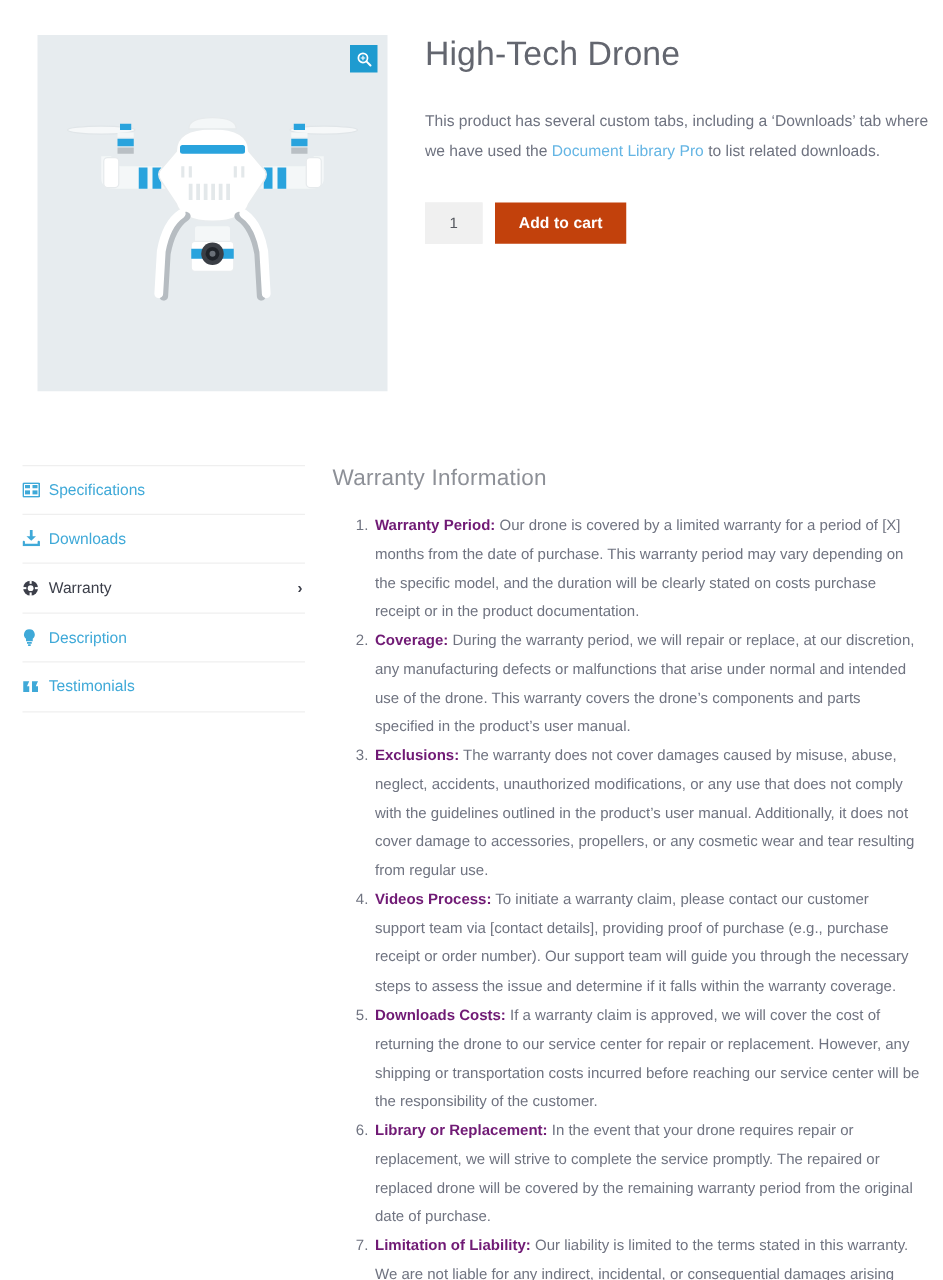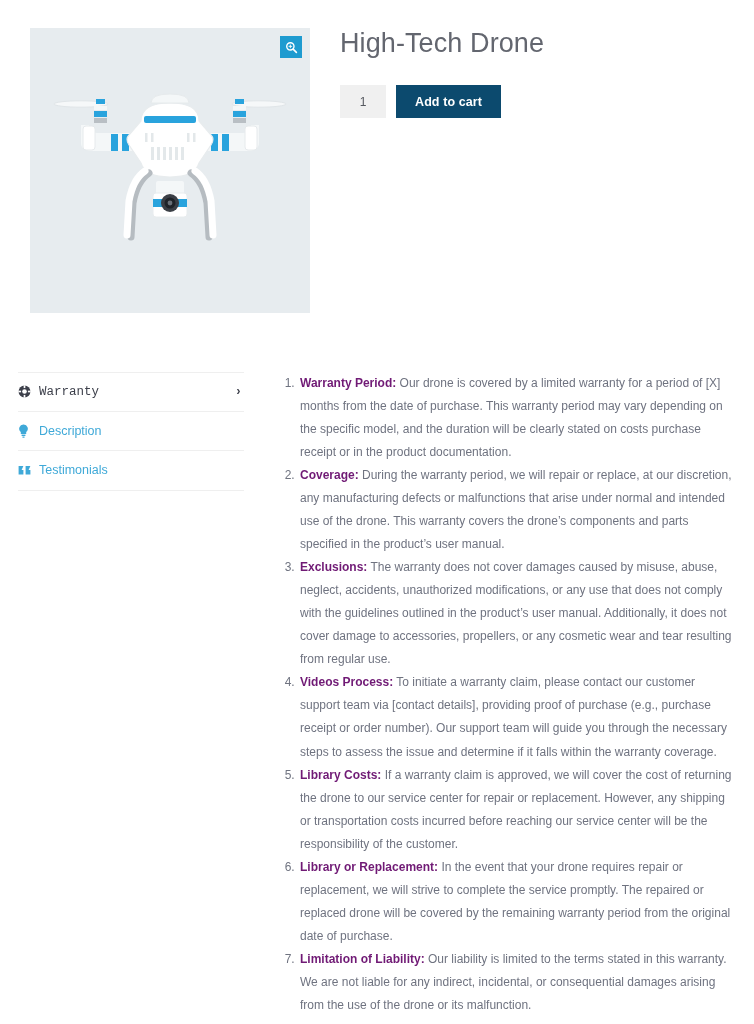--- a/index.html
+++ b/index.html
@@ -50,21 +50,21 @@
 
   .cart-row { display: flex; align-items: stretch; gap: 10px; }
   .qty-input {
     width: 46px; height: 33px;
     background: #f0f0f0; border: 1px solid #f0f0f0;
     text-align: center; font-size: 12px; color: #55585f;
     font-family: "Liberation Sans", sans-serif;
   }
   .add-to-cart {
     height: 33px; padding: 0 19px;
-    background: #0c4a6e; color: #ffffff;
+    background: #c2410c; color: #ffffff;
     border: none; font-size: 12.5px; font-weight: bold;
     cursor: pointer; font-family: "Liberation Sans", sans-serif;
     letter-spacing: .1px;
   }
 
   
   .tabs-wrap { position: absolute; left: 0; top: 372px; width: 754px; }
   .tab-list {
     position: absolute; left: 18px; top: 0; width: 226px;
     list-style: none; margin: 0; padding: 0;
@@ -77,21 +77,21 @@
     color: #3fa9d8; font-size: 12.5px;
     cursor: pointer;
   }
   .tab-item:first-child { border-top: 1px solid #efefef; }
   .tab-icon {
     width: 17px; margin-right: 4px;
     display: flex; align-items: center; justify-content: flex-start;
   }
   .tab-icon svg { display: block; }
   .tab-label { line-height: 1; }
-  .tab-item.active { color: #3c3f4a; font-family: Liberation Mono, monospace; }
+  .tab-item.active { color: #3c3f4a; }
   .tab-chevron {
     position: absolute; right: 2px; top: 50%; transform: translateY(-50%);
     font-size: 12px; font-weight: bold; color: #3c3f4a;
   }
 
   
   .tab-panel { position: absolute; left: 266px; top: 0; width: 470px; }
   .panel-heading {
     font-size: 18px; font-weight: 300; color: #8d9097;
     margin: 0 0 16px 0; letter-spacing: .2px;
@@ -175,32 +175,55 @@
           <circle cx="6.6" cy="6.6" r="4.5" fill="none" stroke="#ffffff" stroke-width="1.7"></circle>
           <line x1="10" y1="10" x2="14" y2="14" stroke="#ffffff" stroke-width="2" stroke-linecap="round"></line>
           <line x1="4.4" y1="6.6" x2="8.8" y2="6.6" stroke="#ffffff" stroke-width="1.1"></line>
           <line x1="6.6" y1="4.4" x2="6.6" y2="8.8" stroke="#ffffff" stroke-width="1.1"></line>
         </svg>
       </button>
     </div>
 
     <div class="summary">
       <h1 class="product-title">High-Tech Drone</h1>
+      <p class="short-desc"><span>This product has several custom tabs, including a ‘Downloads’ tab where we have used the </span><a href="#">Document Library Pro</a><span> to list related downloads.</span></p>
       <form class="cart-row">
         <input class="qty-input" type="text" value="1" style="">
         <button class="add-to-cart">Add to cart</button>
       </form>
     </div>
   </div>
 
   <div class="tabs-wrap">
 
     <ul class="tab-list">
 
-
+      <li class="tab-item">
+        <span class="tab-icon">
+          <svg width="14" height="12" viewBox="0 0 14 12">
+            <rect x="0.5" y="0.5" width="13" height="11" rx="1" fill="none" stroke="#3fa9d8" stroke-width="1.4"></rect>
+            <rect x="2" y="2" width="4" height="2.6" fill="#3fa9d8"></rect>
+            <rect x="8" y="2" width="4" height="2.6" fill="#3fa9d8"></rect>
+            <rect x="2" y="6.3" width="4" height="3.2" fill="#3fa9d8"></rect>
+            <rect x="8" y="6.3" width="4" height="3.2" fill="#3fa9d8"></rect>
+          </svg>
+        </span>
+        <span class="tab-label">Specifications</span>
+      </li>
+
+      <li class="tab-item">
+        <span class="tab-icon">
+          <svg width="14" height="13" viewBox="0 0 14 13">
+            <path d="M7 0 L7 6" stroke="#3fa9d8" stroke-width="2.2" stroke-linecap="round"></path>
+            <path d="M3.2 5 L7 8.6 L10.8 5 Z" fill="#3fa9d8"></path>
+            <path d="M1 9.6 L1 12 L13 12 L13 9.6" fill="none" stroke="#3fa9d8" stroke-width="1.9" stroke-linecap="round"></path>
+          </svg>
+        </span>
+        <span class="tab-label">Downloads</span>
+      </li>
 
 
       <li class="tab-item active">
         <span class="tab-icon">
           <svg width="13" height="13" viewBox="0 0 14 14">
             <circle cx="7" cy="7" r="6.4" fill="#3c3f4a"></circle>
             <circle cx="7" cy="7" r="2.5" fill="#ffffff"></circle>
             <rect x="6.1" y="0.3" width="1.8" height="3" fill="#ffffff"></rect>
             <rect x="6.1" y="10.7" width="1.8" height="3" fill="#ffffff"></rect>
             <rect x="0.3" y="6.1" width="3" height="1.8" fill="#ffffff"></rect>
@@ -227,26 +250,27 @@
           <svg width="14" height="11" viewBox="0 0 14 11">
             <path d="M0.6 1 L5.4 1 L3.6 5 L5.4 5 L5.4 9.6 L0.6 9.6 Z" fill="#3fa9d8"></path>
             <path d="M7.6 1 L12.4 1 L10.6 5 L12.4 5 L12.4 9.6 L7.6 9.6 Z" fill="#3fa9d8"></path>
           </svg>
         </span>
         <span class="tab-label">Testimonials</span>
       </li>
     </ul>
 
     <div class="tab-panel">
+      <h2 class="panel-heading">Warranty Information</h2>
       <ol class="warranty-list">
         <li><strong>Warranty Period:</strong><span> Our drone is covered by a limited warranty for a period of [X] months from the date of purchase. This warranty period may vary depending on the specific model, and the duration will be clearly stated on costs purchase receipt or in the product documentation.</span></li>
         <li><strong>Coverage:</strong><span> During the warranty period, we will repair or replace, at our discretion, any manufacturing defects or malfunctions that arise under normal and intended use of the drone. This warranty covers the drone’s components and parts specified in the product’s user manual.</span></li>
         <li><strong>Exclusions:</strong><span> The warranty does not cover damages caused by misuse, abuse, neglect, accidents, unauthorized modifications, or any use that does not comply with the guidelines outlined in the product’s user manual. Additionally, it does not cover damage to accessories, propellers, or any cosmetic wear and tear resulting from regular use.</span></li>
         <li><strong>Videos Process:</strong><span> To initiate a warranty claim, please contact our customer support team via [contact details], providing proof of purchase (e.g., purchase receipt or order number). Our support team will guide you through the necessary steps to assess the issue and determine if it falls within the warranty coverage.</span></li>
-        <li><strong>Library Costs:</strong><span> If a warranty claim is approved, we will cover the cost of returning the drone to our service center for repair or replacement. However, any shipping or transportation costs incurred before reaching our service center will be the responsibility of the customer.</span></li>
+        <li><strong>Downloads Costs:</strong><span> If a warranty claim is approved, we will cover the cost of returning the drone to our service center for repair or replacement. However, any shipping or transportation costs incurred before reaching our service center will be the responsibility of the customer.</span></li>
         <li><strong>Library or Replacement:</strong><span> In the event that your drone requires repair or replacement, we will strive to complete the service promptly. The repaired or replaced drone will be covered by the remaining warranty period from the original date of purchase.</span></li>
         <li><strong>Limitation of Liability:</strong><span> Our liability is limited to the terms stated in this warranty. We are not liable for any indirect, incidental, or consequential damages arising from the use of the drone or its malfunction.</span></li>
 
       </ol>
 
     </div>
   </div>
 </div>
 
 </body></html>

